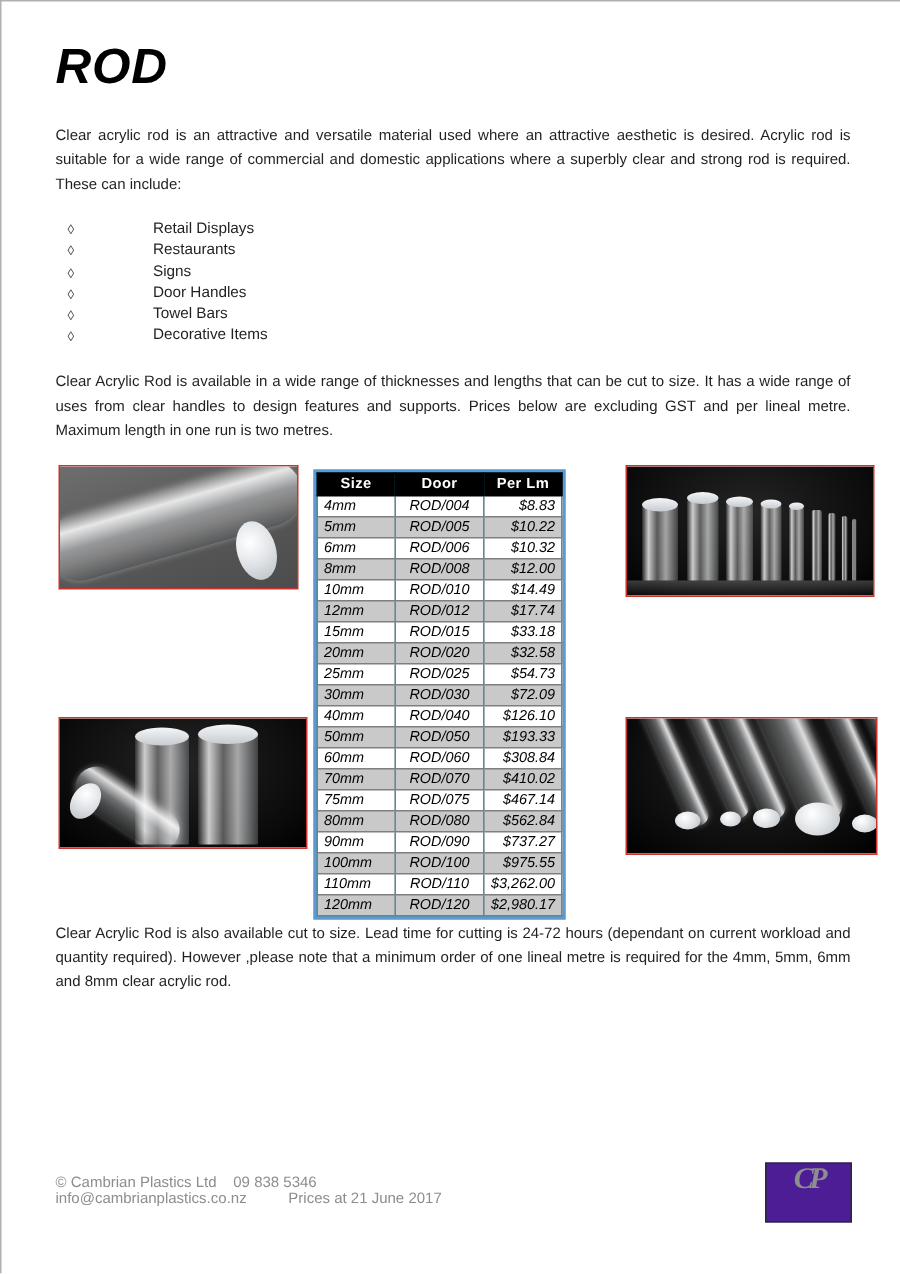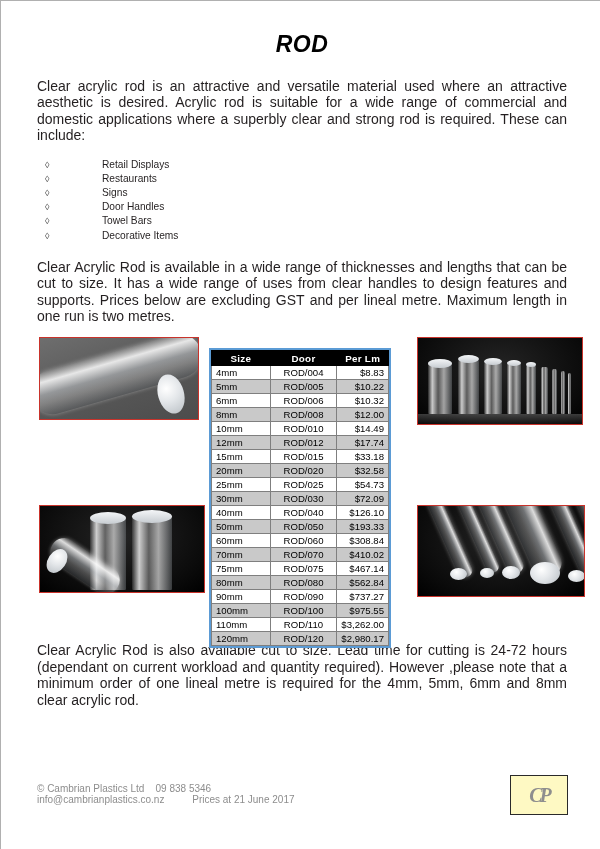--- a/index.html
+++ b/index.html
@@ -23,34 +23,33 @@
   }
   .content {
     position: absolute;
     left: 36px;
     top: 0;
     width: 530px;
   }
 
   
   .title {
-    text-align: center;
-    font-size: 23px;
+    font-size: 33px;
     font-weight: bold;
     font-style: italic;
     letter-spacing: 0.5px;
     color: #000000;
     margin: 0;
-    padding-top: 30px;
+    padding-top: 24px;
     font-family: "Liberation Sans", sans-serif;
   }
 
   
   .para {
-    font-size: 14px;
+    font-size: 10px;
     line-height: 16.4px;
     text-align: justify;
     color: #231f20;
     margin: 0;
   }
   .para-intro { padding-top: 20px; }
   .para-mid   { padding-top: 16px; }
   .para-bottom{ padding-top: 15px; }
 
   
@@ -133,25 +132,24 @@
   .refl {
     position: absolute;
     background: linear-gradient(to bottom, rgba(255,255,255,0.22), rgba(255,255,255,0));
   }
 
   
   .price-table-wrap {
     position: absolute;
     left: 172px;
     top: 3px;
-    width: 182px;
+    width: 168px;
     border: 2px solid #5b9bd5;
     box-sizing: border-box;
     background: #0ea5e9;
-    margin-top: 8px;
   }
   table.price {
     border-collapse: collapse;
     width: 100%;
     font-size: 9.6px;
     font-family: "Liberation Sans", sans-serif;
   }
   table.price th {
     background: #000000;
     color: #ffffff;
@@ -162,20 +160,21 @@
     border: 1px solid #000000;
     text-align: center;
     letter-spacing: 0.3px;
   }
   table.price td {
     height: 13px;
     padding: 0 4px;
     border: 1px solid #7f7f7f;
     color: #000000;
     white-space: nowrap;
+    font-style: italic;
   }
   table.price tr.odd td  { background: #ffffff; }
   table.price tr.even td { background: #c9c9c9; }
   td.c-size { text-align: left;  width: 54px; }
   td.c-code { text-align: center; width: 62px; }
   td.c-price{ text-align: right; }
 
   
   .footer {
     position: absolute;
@@ -188,24 +187,23 @@
     line-height: 11.4px;
     color: #8d8d8d;
   }
   .footer-row { display: block; white-space: pre; }
   .logo {
     position: absolute;
     right: -1px;
     top: -8px;
     width: 56px;
     height: 38px;
-    background: #fef9c3;
+    background: #4c1d95;
     border: 1px solid #2a2a2a;
     display: flex;
-    align-items: center;
     justify-content: center;
   }
   .logo-mark {
     font-family: "Liberation Serif", serif;
     font-style: italic;
     font-size: 20px;
     font-weight: bold;
     color: #8e8e8e;
     letter-spacing: -3px;
     line-height: 1;

